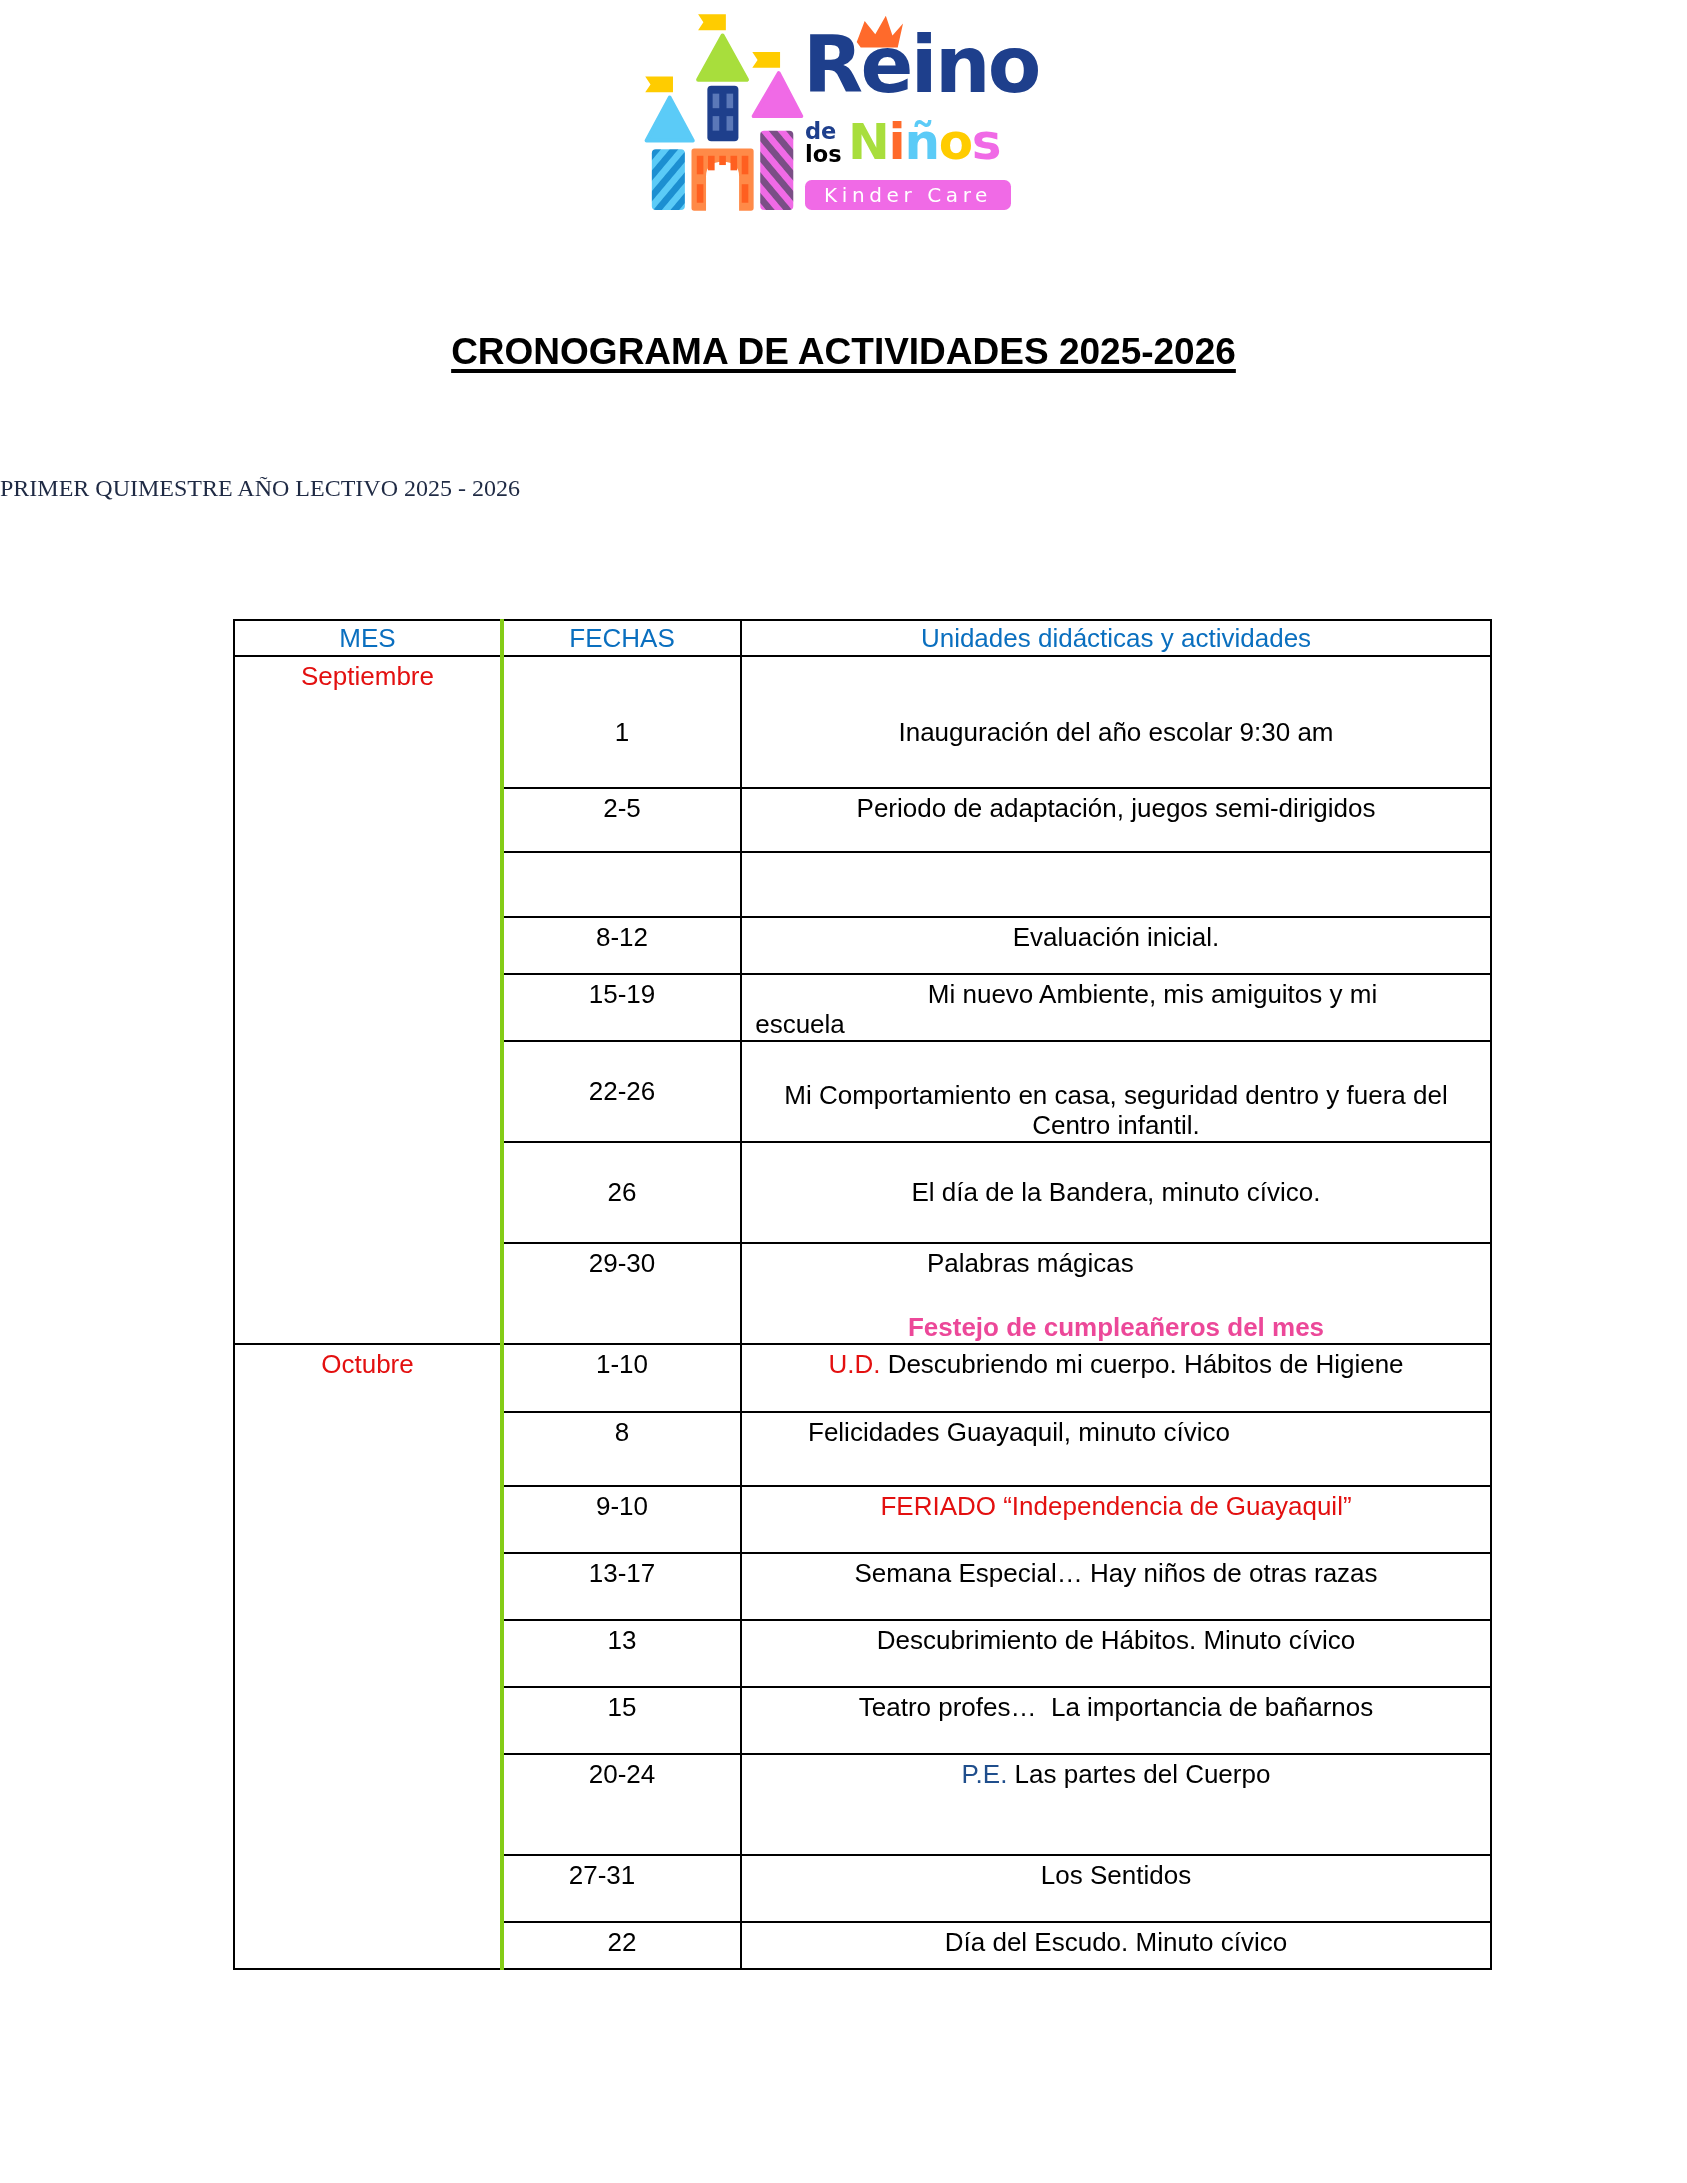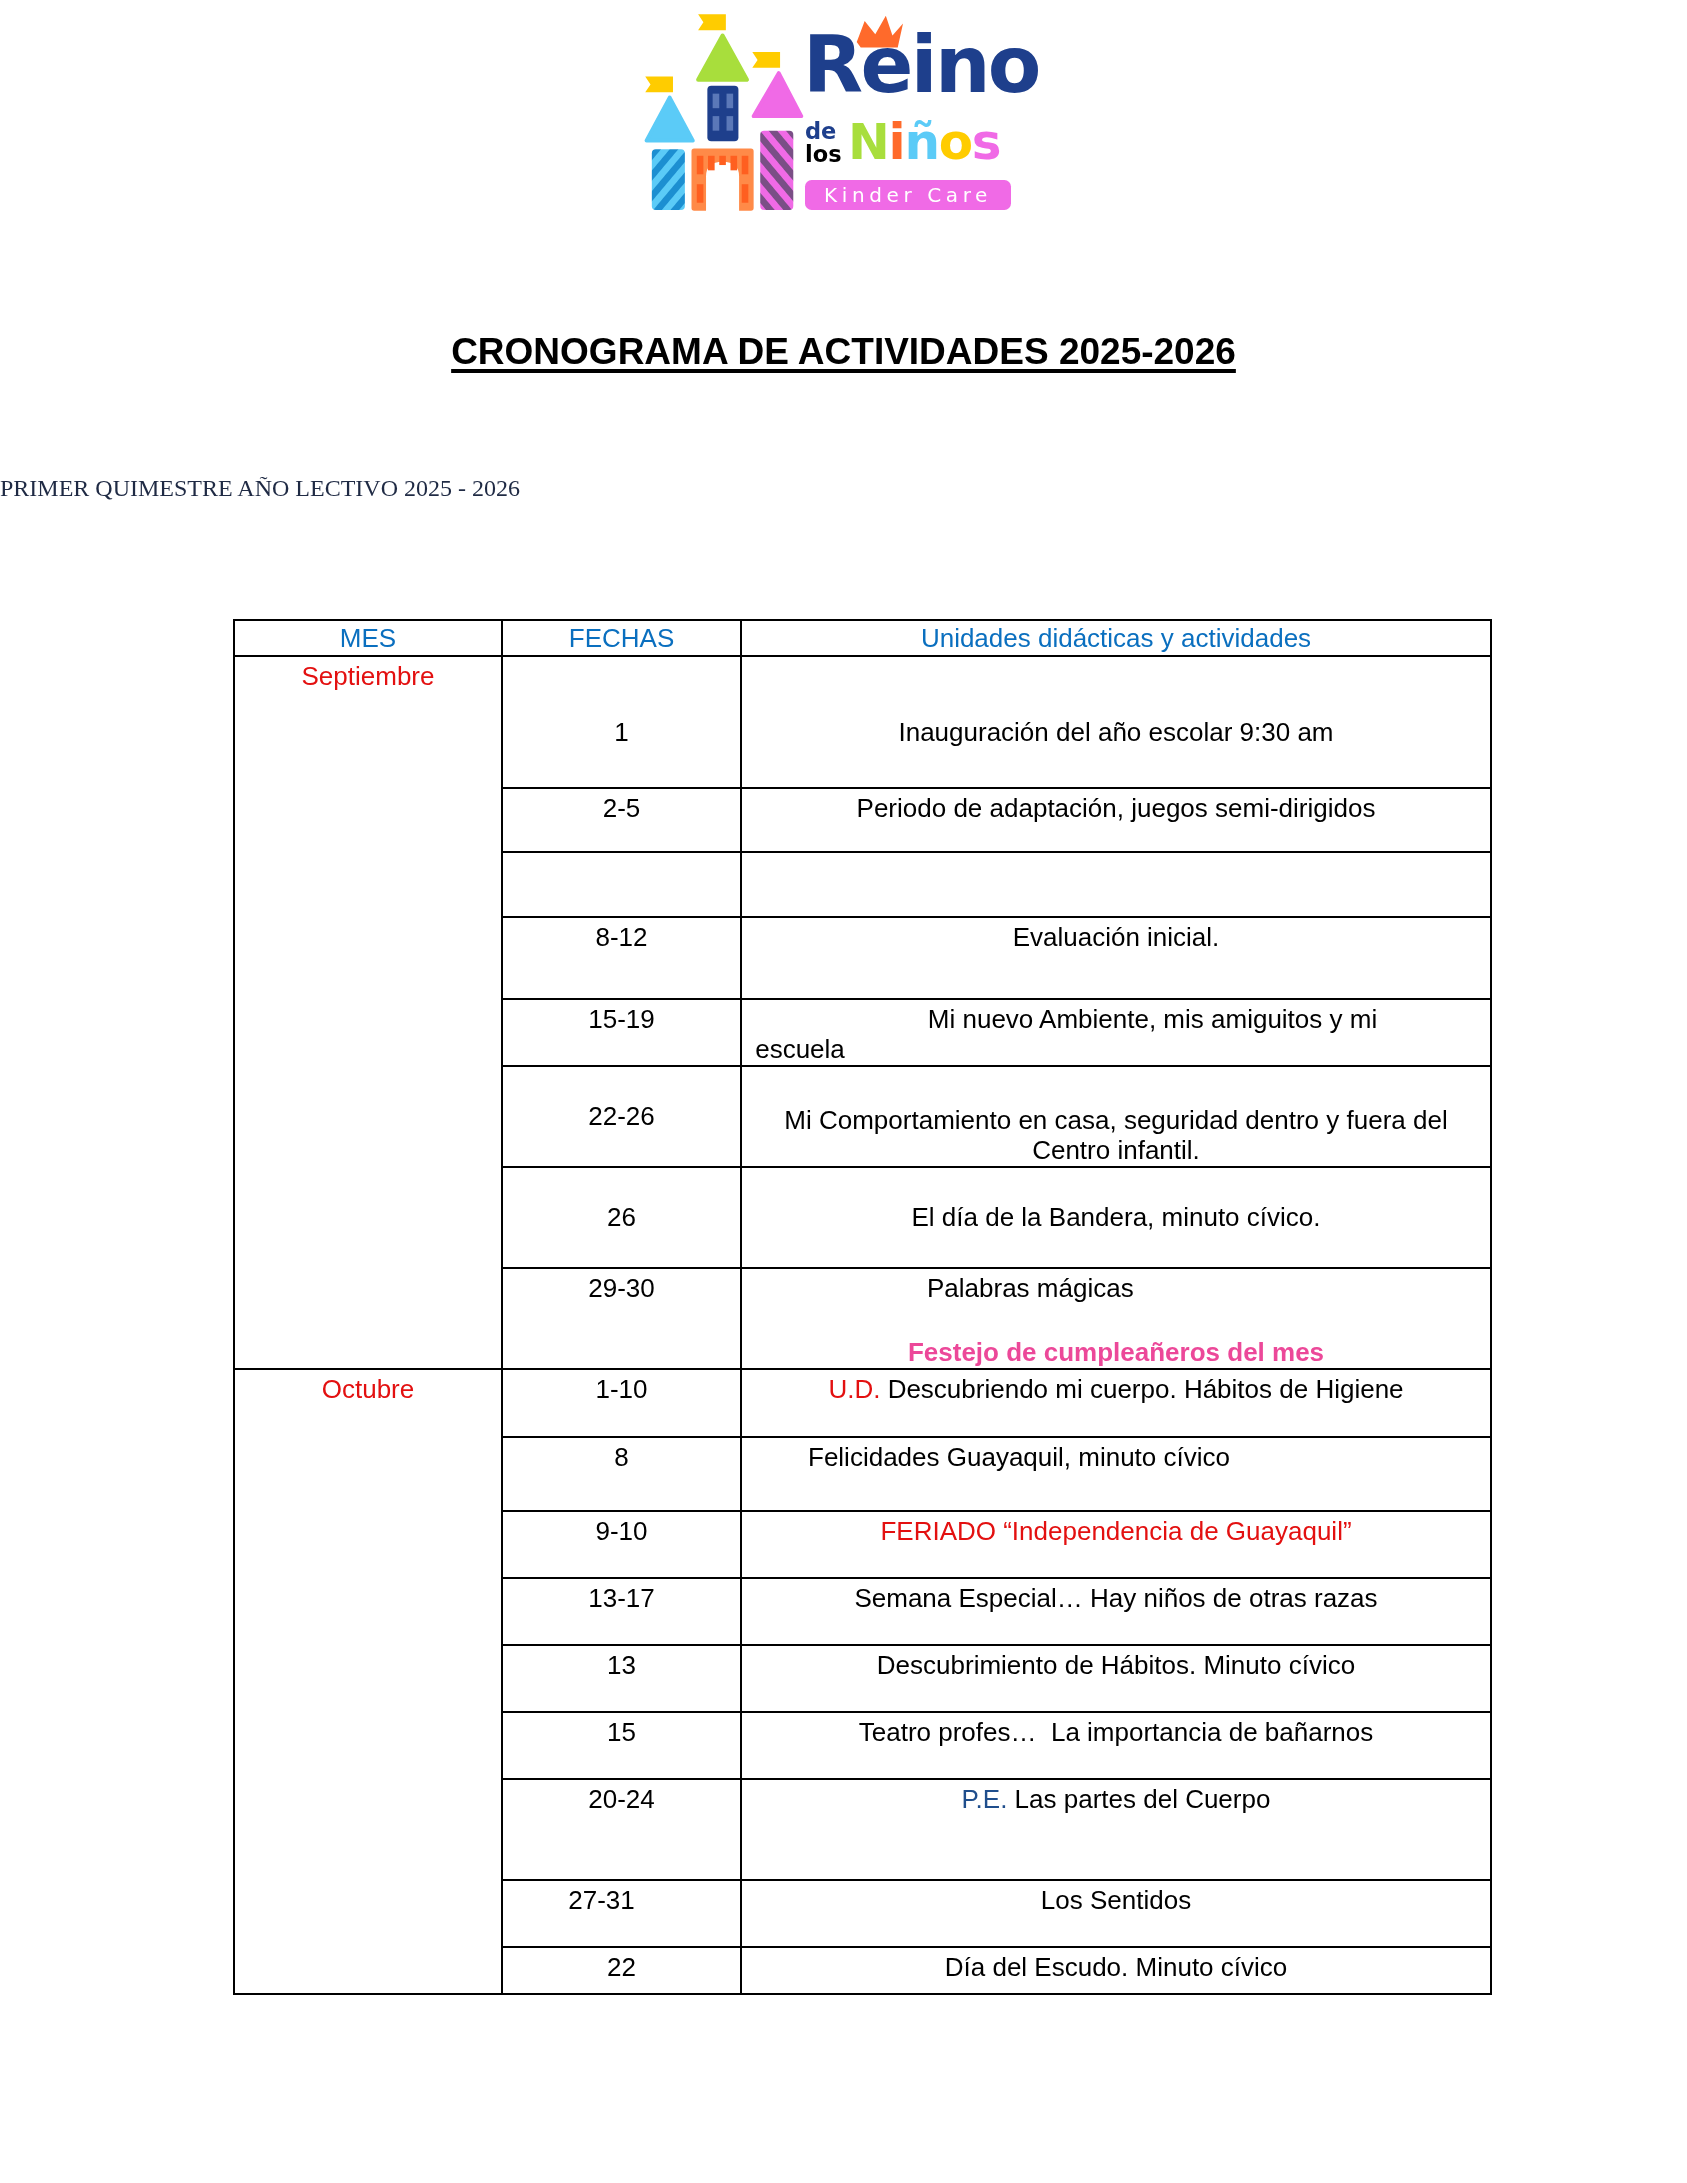--- a/index.html
+++ b/index.html
@@ -2,21 +2,21 @@
 <html style="font-size:10.6px"><head>
 <meta charset="utf-8">
 <style>
   html, body { margin:0; padding:0; background:#ffffff; }
   body { width:1687px; height:2183px; position:relative; overflow:hidden; font-family:"Liberation Sans", sans-serif; color:#000; }
   .logo { position:absolute; left:632px; top:9.3px; width:390px; height:205px; }
   .title { position:absolute; left:0; width:1687px; top:331px; text-align:center; font-family:"Liberation Sans", sans-serif; font-weight:bold; font-size:37px; text-decoration:underline; text-decoration-thickness:4px; text-underline-offset:5.3px; letter-spacing:0px; }
   .subtitle { position:absolute; left:0; width:1687px; top:475px; text-align:left; font-family:Liberation Serif, serif; font-size:24px; color:#1f2a44; letter-spacing:0px; }
   table.sched { position:absolute; left:233px; top:619px; width:1257px; border-collapse:collapse; table-layout:fixed; font-size:26px; }
   table.sched td, table.sched th { border:2.6px solid #000; padding:0; vertical-align:top; text-align:center; font-weight:normal; }
-  table.sched td.fecha, table.sched th.fecha { border-left:2px solid #84cc16; }
+  table.sched td.fecha, table.sched th.fecha { border-left:4px solid #84cc16; }
   th { color:#0a6fbf; height:34px; line-height:34px; }
   .mes { color:#e31010; padding-top:4px !important; }
   .green { color:#ec4899; font-weight:bold; }
   .red { color:#e31010; }
   .blue { color:#1f4e8c; }
   .cell { line-height:30px; }
   .pad { padding-top:4px !important; }
 </style>
 </head>
 <body>
@@ -96,21 +96,21 @@
       <td style="vertical-align:middle;padding-top:20px">Inauguración del año escolar 9:30 am</td>
     </tr>
     <tr style="height:64px">
       <td class="fecha pad">2-5</td>
       <td class="pad">Periodo de adaptación, juegos semi-dirigidos</td>
     </tr>
     <tr style="height:65px">
       <td class="fecha"></td>
       <td></td>
     </tr>
-    <tr style="height:82px">
+    <tr style="height:57px">
       <td class="fecha pad">8-12</td>
       <td class="pad">Evaluación inicial.</td>
     </tr>
     <tr style="height:67px">
       <td class="fecha pad">15-19</td>
       <td class="pad cell">
         <div style="padding-left:73px">Mi nuevo Ambiente, mis amiguitos y mi</div>
         <div style="text-align:left;padding-left:13.2px">escuela</div>
       </td>
     </tr>

